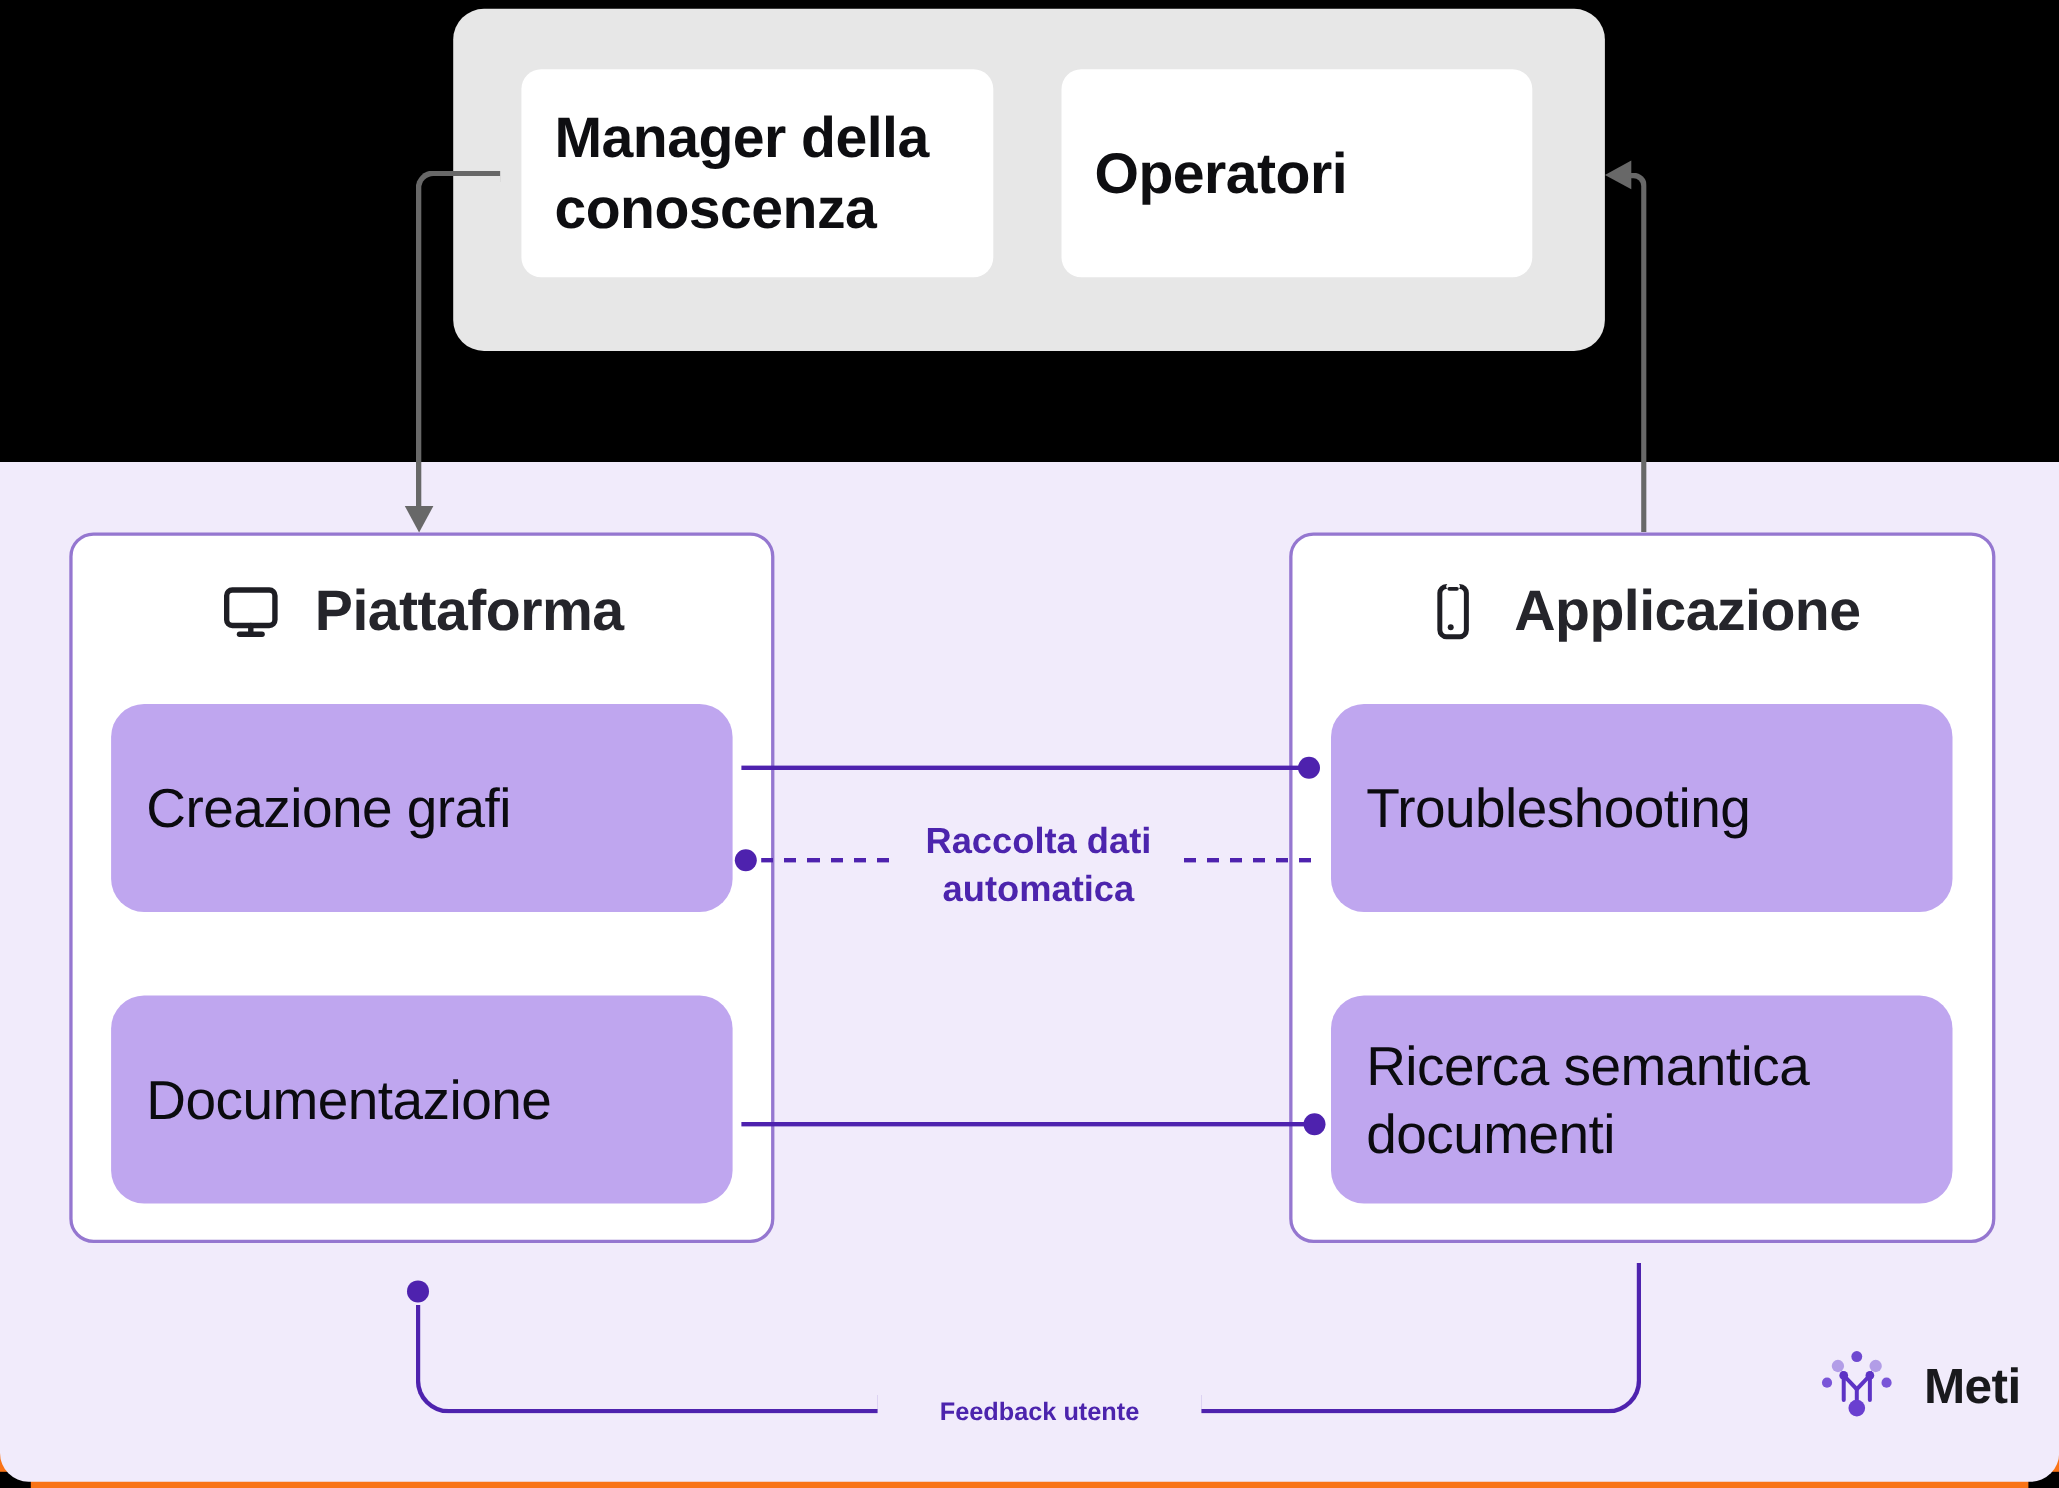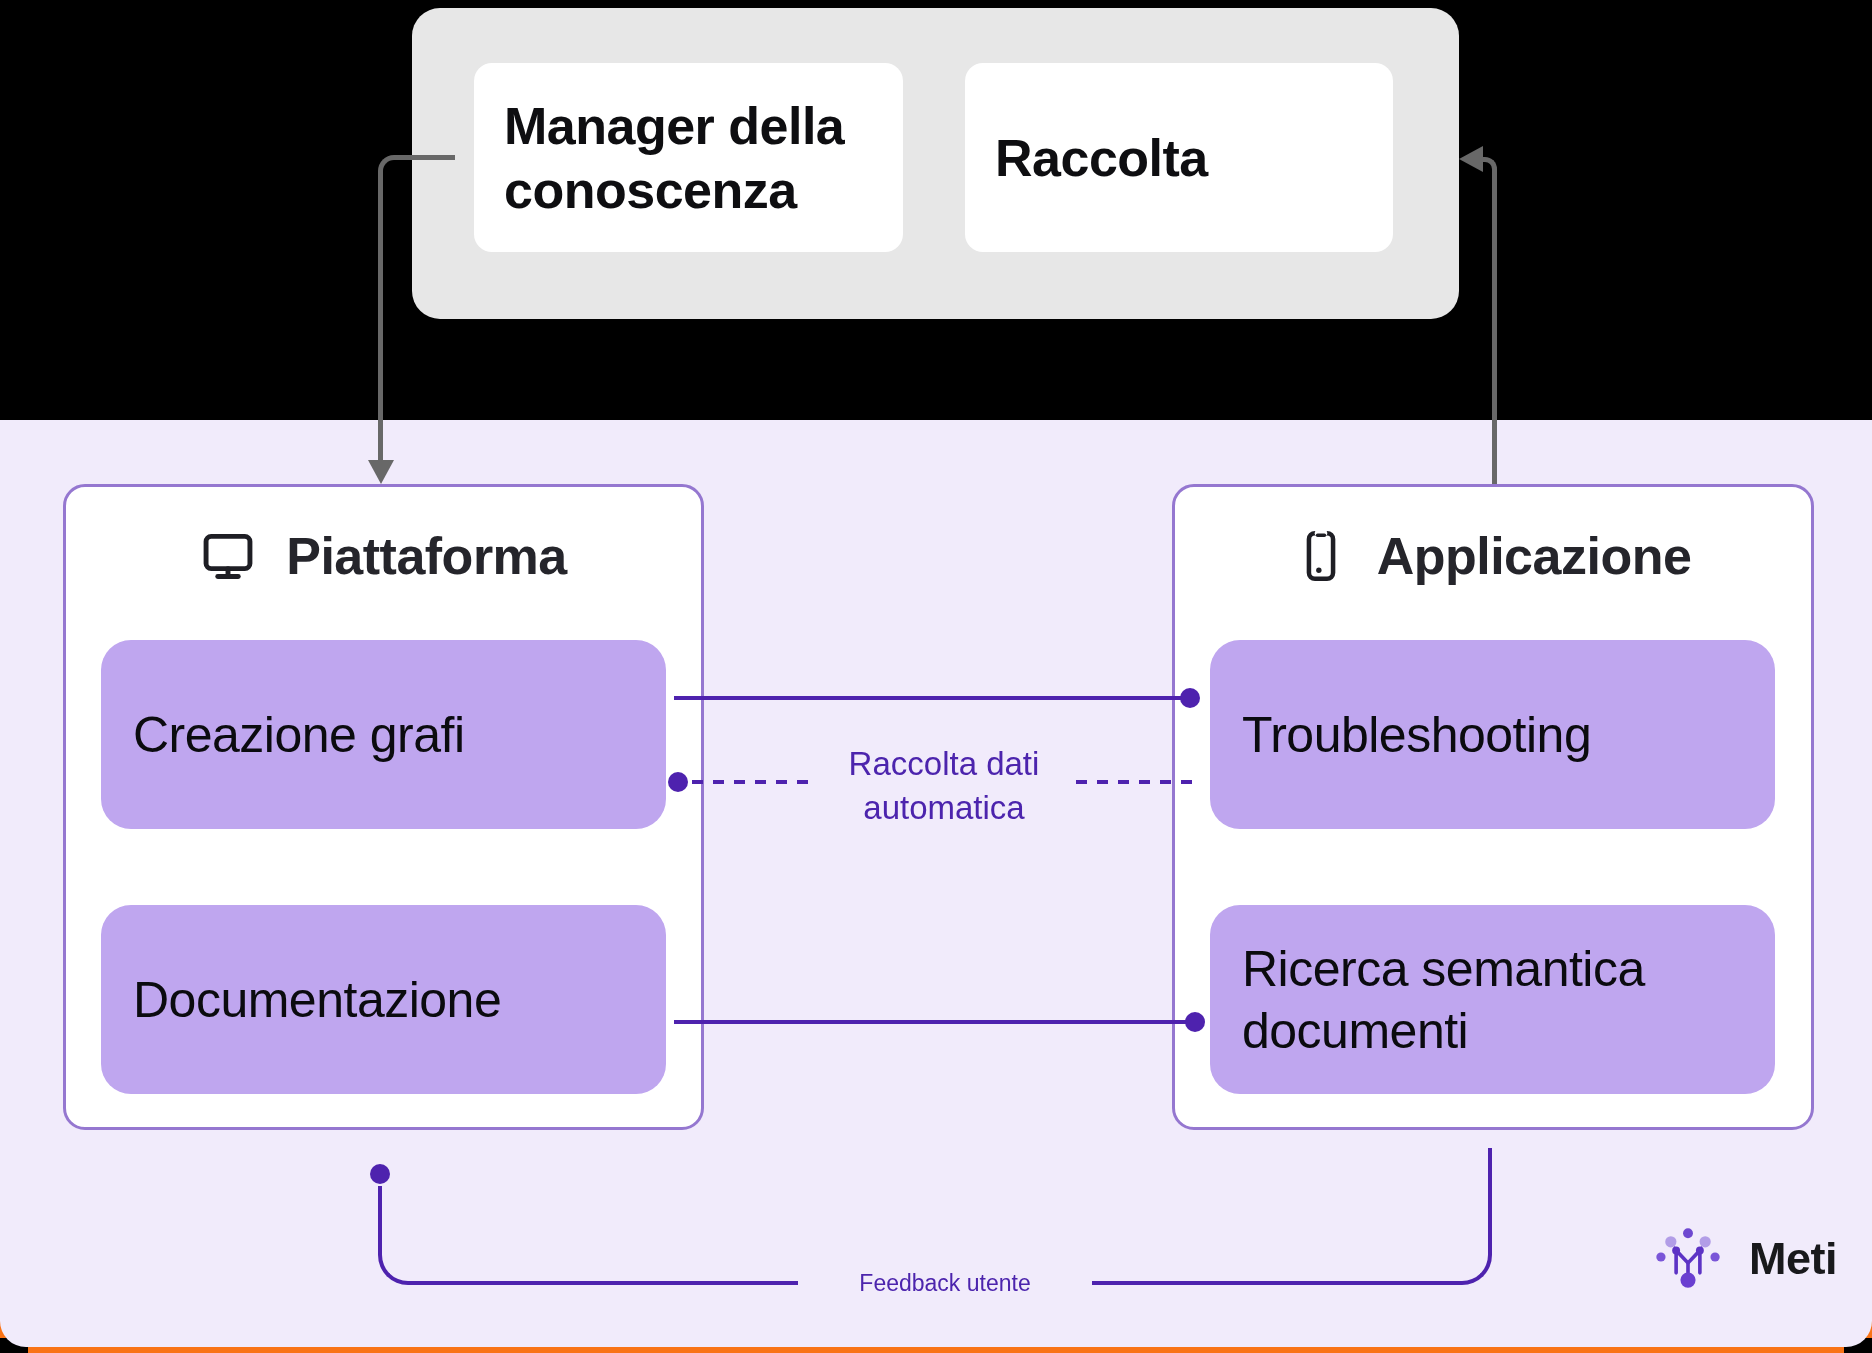--- a/index.html
+++ b/index.html
@@ -42,21 +42,21 @@
   .pill{position:absolute;left:35px;width:565px;height:189px;background:#bfa6ef;border-radius:30px;
     display:flex;align-items:center;padding-left:32px;padding-right:20px;box-sizing:border-box;
     font-size:50px;line-height:62px;font-weight:500;color:#0b0b0f;letter-spacing:-0.5px;}
   .pill-row1{top:153px;}
   .pill-row2{top:418px;}
 
   
   .pline{position:absolute;height:4px;background:#4e22ae;}
   .pdot{position:absolute;width:20px;height:20px;border-radius:50%;background:#4e22ae;}
   .pdash{position:absolute;height:4px;background:repeating-linear-gradient(90deg,#4e22ae 0 11px,transparent 11px 21px);}
-  .conn-label{position:absolute;text-align:center;color:#4c24ad;font-weight:400;}
+  .conn-label{position:absolute;text-align:center;color:#4c24ad;font-weight:700;}
   .label-auto{left:812px;top:742px;width:264px;font-size:33px;line-height:44px;}
   .label-feedback{left:798px;top:1262px;width:294px;font-size:23px;line-height:42px;}
   .fb-left{position:absolute;left:378px;top:1186px;width:420px;height:99px;box-sizing:border-box;
     border-left:4px solid #4e22ae;border-bottom:4px solid #4e22ae;border-radius:0 0 0 30px;}
   .fb-right{position:absolute;left:1092px;top:1148px;width:400px;height:137px;box-sizing:border-box;
     border-right:4px solid #4e22ae;border-bottom:4px solid #4e22ae;border-radius:0 0 30px 0;}
 
   
   .logo{position:absolute;left:1655px;top:1224px;display:flex;align-items:center;gap:28px;}
   .logo-text{font-size:45px;font-weight:700;color:#19191c;letter-spacing:-0.5px;}
@@ -69,21 +69,21 @@
   <div class="top-black"></div>
   <div class="corner-notch notch-left"></div>
   <div class="corner-notch notch-right"></div>
   <div class="lavender"></div>
 
   <div class="gray-panel">
     <div class="stake-box stake-mgr">
       <span>Manager della conoscenza</span>
     </div>
     <div class="stake-box stake-op">
-      <span>Raccolta</span>
+      <span>Operatori</span>
     </div>
   </div>
 
   <div class="arrow-l-shape arrow-left-path"></div>
   <div class="arrowhead-down"></div>
   <div class="arrow-l-shape arrow-right-path"></div>
   <div class="arrowhead-left"></div>
 
   <div class="big-box box-platform">
     <div class="box-title">

